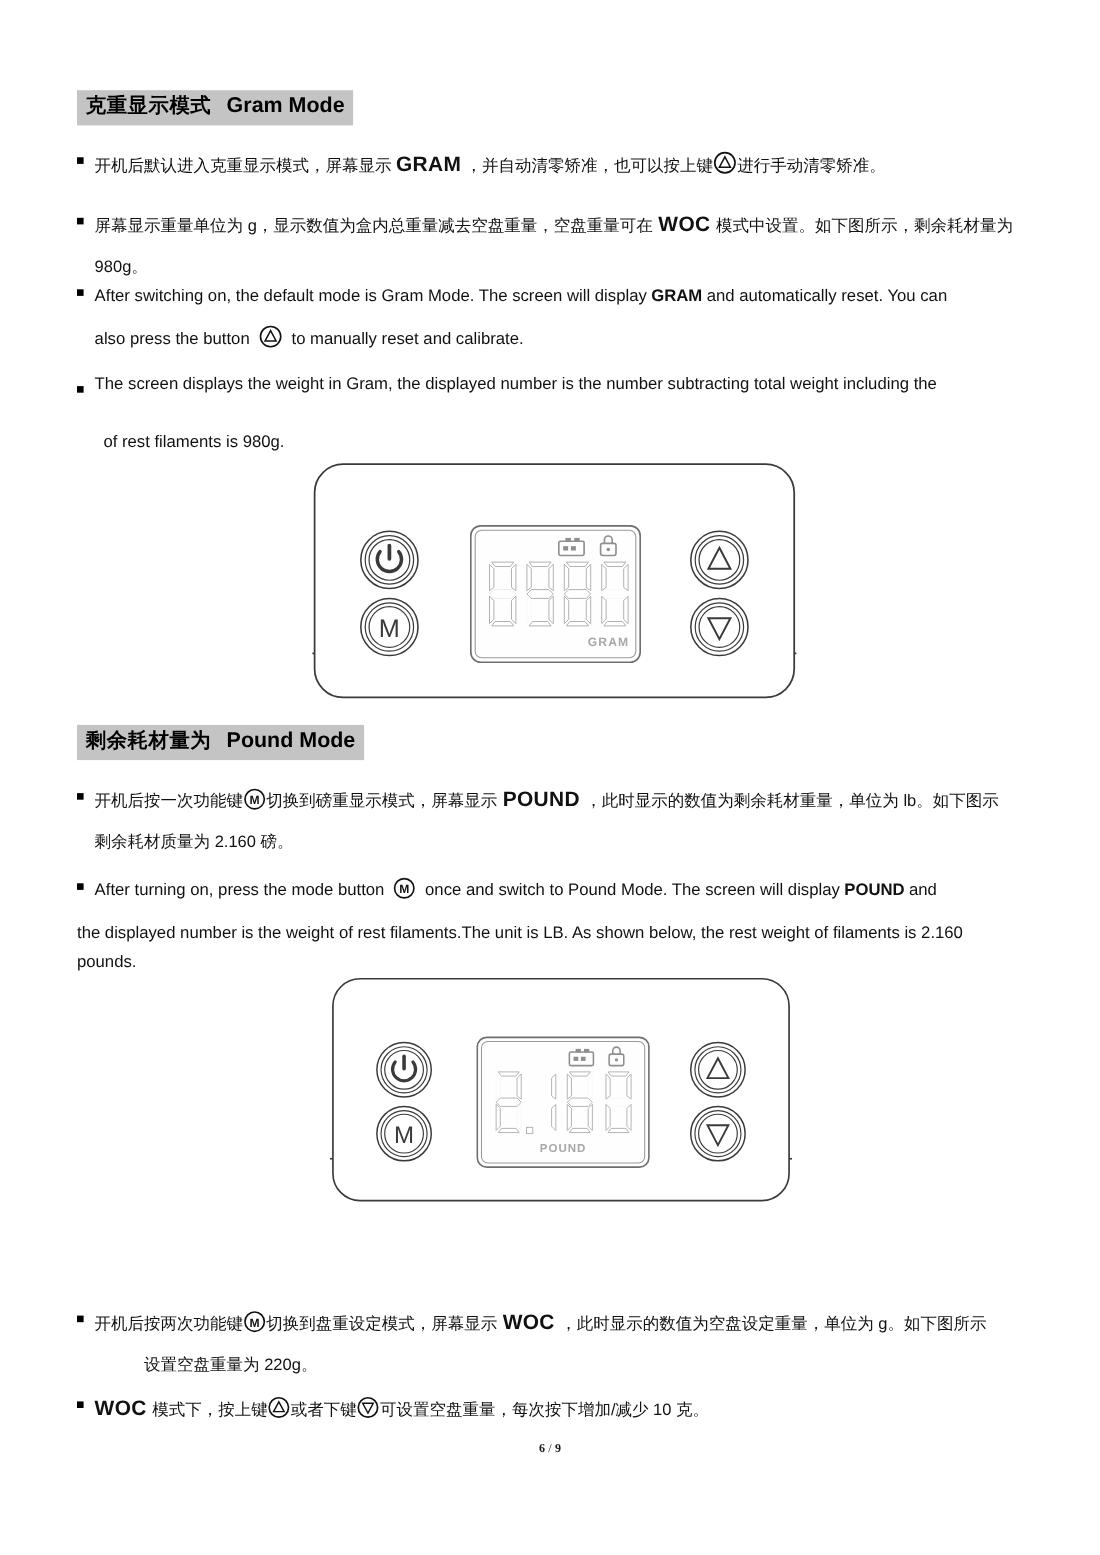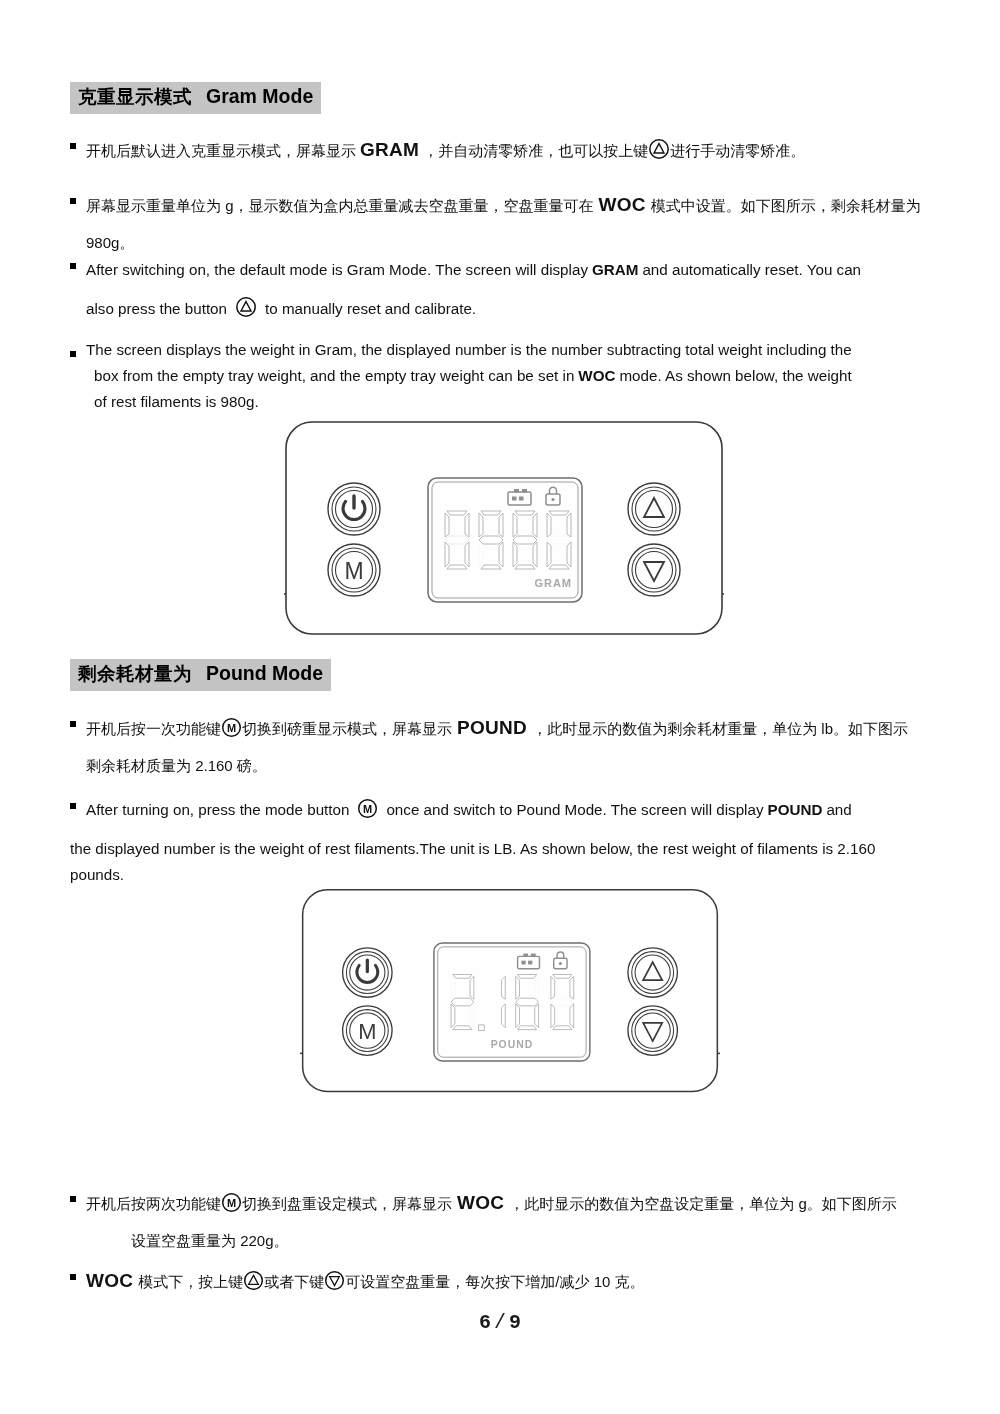--- a/index.html
+++ b/index.html
@@ -56,22 +56,22 @@
   .ic svg { display: block; }
 
   
   .device { position: absolute; }
 
   
   .footer {
     position: absolute;
     left: 0; right: 0;
     text-align: center;
-    font-family: Liberation Mono, monospace;
-    font-size: 20px;
+    font-family: Liberation Serif, serif;
+    font-size: 11px;
     font-weight: bold;
     color: #1a1a1a;
   }
   .footer .slash { font-weight: normal; }
 </style>
 </head>
 <body>
 
 <div class="page">
 
@@ -99,21 +99,20 @@
   </div>
   <div class="plain-row txt" style="left:86px; top:294px;"><span>also press the button</span><span class="ic" style="margin:0 8px;"><svg width="22" height="22" viewBox="0 0 22 22">
           <circle cx="11" cy="11" r="9.2" fill="none" stroke="#111" stroke-width="1.5"></circle>
           <path d="M11 5.6 L16 15 L6 15 Z" fill="none" stroke="#111" stroke-width="1.4"></path>
         </svg></span><span>to manually reset and calibrate.</span></div>
 
   <div class="bullet-row" style="left:70px; top:335px; width:890px;align-items:center;">
     <span class="sq"></span>
     <span class="txt">The screen displays the weight in Gram, the displayed number is the number subtracting total weight including the</span>
   </div>
-  <div class="plain-row txt" style="left:94px; top:361px;"><span>box from the empty tray weight, and the empty tray weight can be set in</span><span class="b" style="margin:0 4px;">WOC</span><span>mode. As shown below, the weight</span></div>
   <div class="plain-row txt" style="left:94px; top:387px;">of rest filaments is 980g.</div>
 
   <div class="device" style="left:284px; top:418px;">
     <svg width="440" height="225" viewBox="0 0 440 225">
 
       <rect x="2" y="4" width="436" height="212" rx="26" ry="26" fill="#ffffff" stroke="#3a3a3a" stroke-width="1.6"></rect>
 
       <path d="M2 176 L-4 176" stroke="#3a3a3a" stroke-width="1.6" fill="none"></path>
       <path d="M438 176 L444 176" stroke="#3a3a3a" stroke-width="1.6" fill="none"></path>
 

